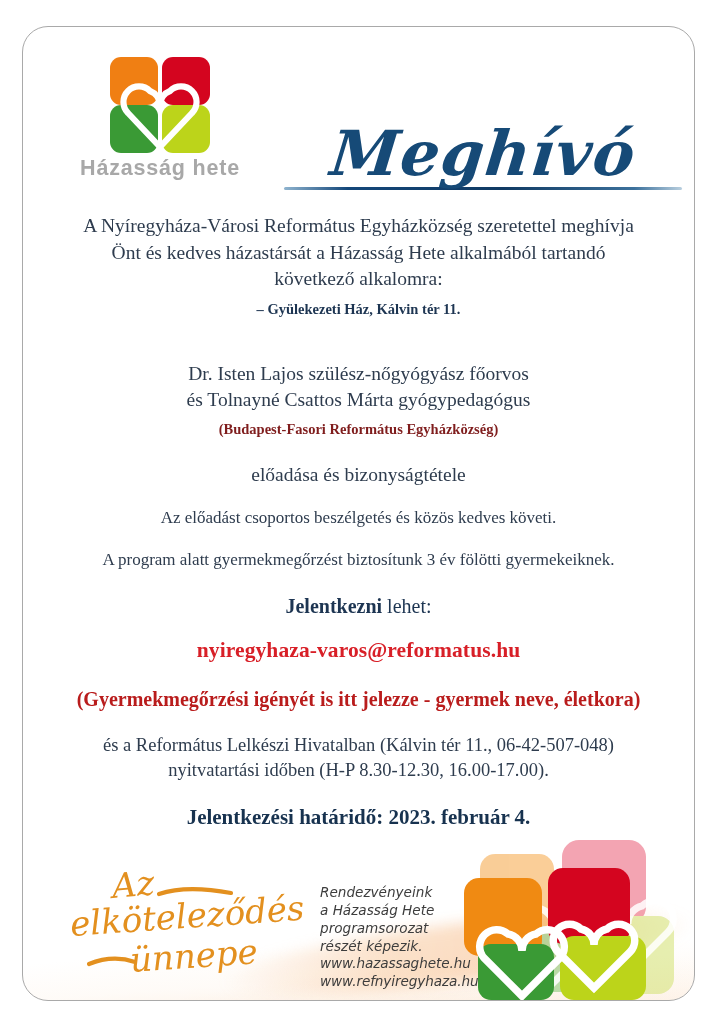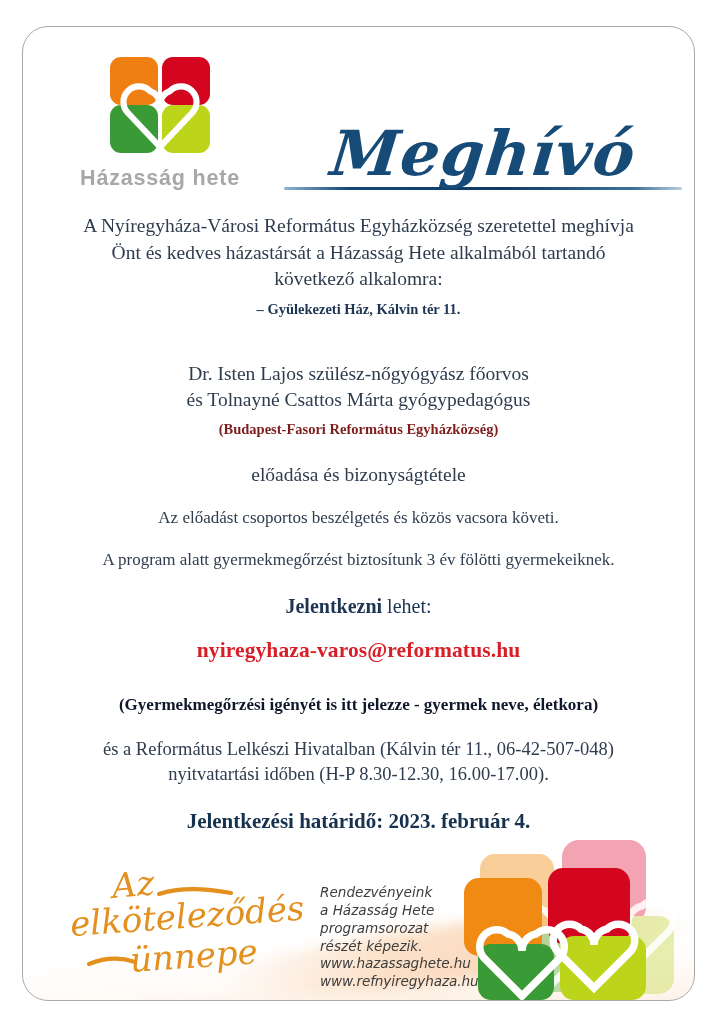--- a/index.html
+++ b/index.html
@@ -72,21 +72,21 @@
   }
   .hh-logo {
     width: 104px;
     height: 100px;
     margin: 0 auto;
     position: relative;
   }
   .hh-logo svg { display: block; width: 104px; height: 100px; }
 
   .brand-word {
-    margin-top: 11px;
+    margin-top: 1px;
     font-family: "Liberation Sans", "DejaVu Sans", sans-serif;
     font-weight: bold;
     font-size: 21.5px;
     letter-spacing: 0.8px;
     color: #a8a8a8;
   }
 
   .title-block {
     position: absolute;
     left: 255px;
@@ -193,24 +193,24 @@
 
   .email {
     margin-top: 20px;
     font-size: 21.5px;
     font-weight: bold;
     color: #d81f27;
     letter-spacing: 0.1px;
   }
 
   .note {
-    margin-top: 32px;
-    font-size: 17px;
-    font-weight: bold;
-    color: #0f172a;
+    margin-top: 25px;
+    font-size: 20px;
+    font-weight: bold;
+    color: #b91c1c;
   }
 
   .office {
     margin-top: 22px;
     font-size: 18.5px;
     line-height: 25px;
     color: #2e3c4e;
   }
 
   .deadline {
@@ -315,21 +315,21 @@
     <p class="line event-venue">– Gyülekezeti Ház, Kálvin tér 11.</p>
 
 
     <div class="speakers">
       <p class="line">Dr. Isten Lajos szülész-nőgyógyász főorvos</p>
       <p class="line">és Tolnayné Csattos Márta gyógypedagógus</p>
       <p class="line speaker-org">(Budapest-Fasori Református Egyházközség)</p>
     </div>
 
     <p class="line lecture">előadása és bizonyságtétele</p>
-    <p class="line followup">Az előadást csoportos beszélgetés és közös vacsora követi.</p>
+    <p class="line followup">Az előadást csoportos beszélgetés és közös kedves követi.</p>
     <p class="line childcare">A program alatt gyermekmegőrzést biztosítunk 3 év fölötti gyermekeiknek.</p>
 
     <p class="line register-head">
       <b>Jelentkezni</b><span> lehet:</span>
     </p>
 
     <p class="line email">nyiregyhaza-varos@reformatus.hu</p>
 
     <p class="line note">(Gyermekmegőrzési igényét is itt jelezze - gyermek neve, életkora)</p>
 

